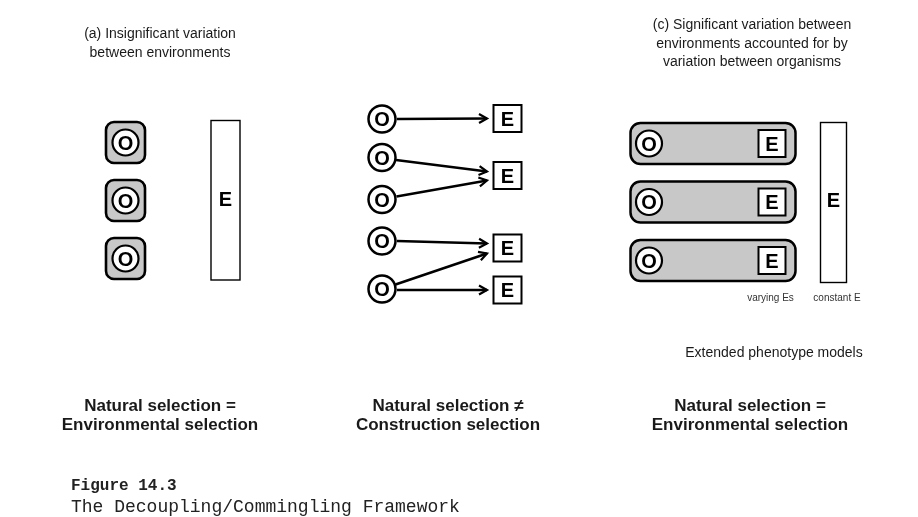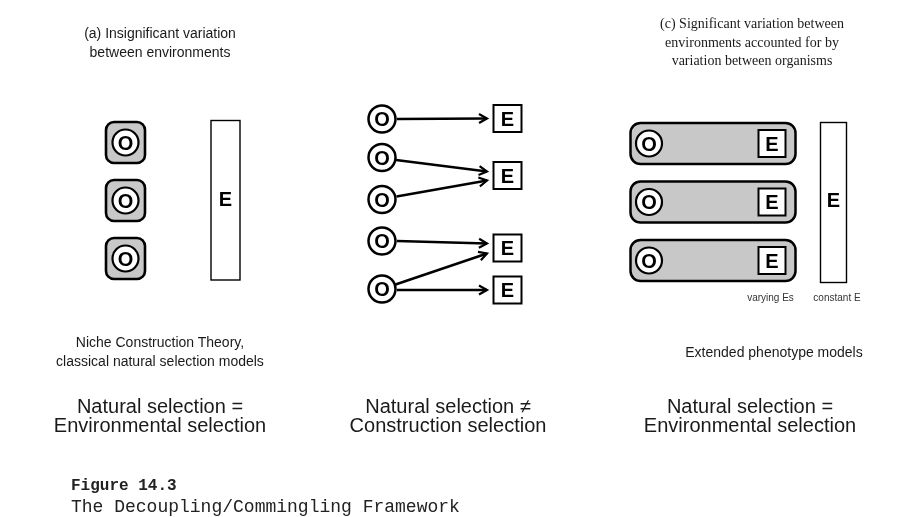--- a/index.html
+++ b/index.html
@@ -8,38 +8,38 @@
     background: #ffffff;
     font-family: "Liberation Sans", sans-serif;
     color: #111111;
     position: relative;
     overflow: hidden;
   }
   .stage { position: absolute; left: 0; top: 0; width: 918px; height: 517px; }
   .txt { position: absolute; text-align: center; white-space: pre-line; color: #1a1a1a; }
   .hdr  { font-size: 14px; line-height: 18.5px; }
   .models { font-size: 14px; line-height: 19px; }
-  .equation { font-size: 20px; line-height: 18.5px; font-weight: normal; }
+  .equation { font-size: 17px; line-height: 18.5px; font-weight: bold; }
   .caption { position: absolute; left: 39px; top: 476px; text-align: left;
              font-family: Liberation Mono, monospace; color: #222; margin-left: 32px; }
   .caption .cap-label { font-weight: bold; font-size: 16px; line-height: 21px; }
   .caption .cap-title { font-size: 18px; line-height: 21px; }
   svg { position: absolute; left: 0; top: 0; }
   svg text { font-family: "Liberation Sans", sans-serif; }
   .glyph { font-size: 20px; font-weight: bold; fill: #000; }
   .small-label { font-size: 10px; fill: #333; }
 </style>
 </head>
 <body>
 
 <div class="stage">
 
   <div class="txt hdr" style="left:40px; top:24px; width:240px;">(a) Insignificant variation
 between environments</div>
-  <div class="txt hdr" style="left:614px; top:15px; width:276px;font-family:Liberation Serif, serif;">(c) Significant variation between
+  <div class="txt hdr" style="left:614px; top:15px; width:276px;">(c) Significant variation between
 environments accounted for by
 variation between organisms</div>
 
   <svg width="918" height="517" viewBox="0 0 918 517">
     <defs>
       <marker id="ah" markerUnits="userSpaceOnUse" markerWidth="14" markerHeight="14" refX="9.5" refY="6" orient="auto">
         <path d="M1.5,1.5 L9.5,6 L1.5,10.5" fill="none" stroke="#000" stroke-width="2.2"></path>
       </marker>
     </defs>
 
@@ -103,22 +103,20 @@
       <text class="glyph" x="772" y="150.5" text-anchor="middle">E</text>
       <text class="glyph" x="772" y="209" text-anchor="middle">E</text>
       <text class="glyph" x="772" y="267.5" text-anchor="middle">E</text>
       <rect x="820.5" y="122.5" width="26" height="160" fill="#fff" stroke="#000" stroke-width="1.4"></rect>
       <text class="glyph" x="833.5" y="207" text-anchor="middle">E</text>
       <text class="small-label" x="770.5" y="301" text-anchor="middle">varying Es</text>
       <text class="small-label" x="837" y="301" text-anchor="middle">constant E</text>
     </g>
   </svg>
 
-  <div class="txt models" style="left:28px; top:333px; width:264px;">Niche Construction Theory,
-classical natural selection models</div>
   <div class="txt models" style="left:642px; top:343px; width:264px;">Extended phenotype models</div>
 
   <div class="txt equation" style="left:40px; top:397px; width:240px;">Natural selection =
 Environmental selection</div>
   <div class="txt equation" style="left:308px; top:397px; width:280px;">Natural selection ≠
 Construction selection</div>
   <div class="txt equation" style="left:618px; top:397px; width:264px;">Natural selection =
 Environmental selection</div>
 
   <div class="caption">

